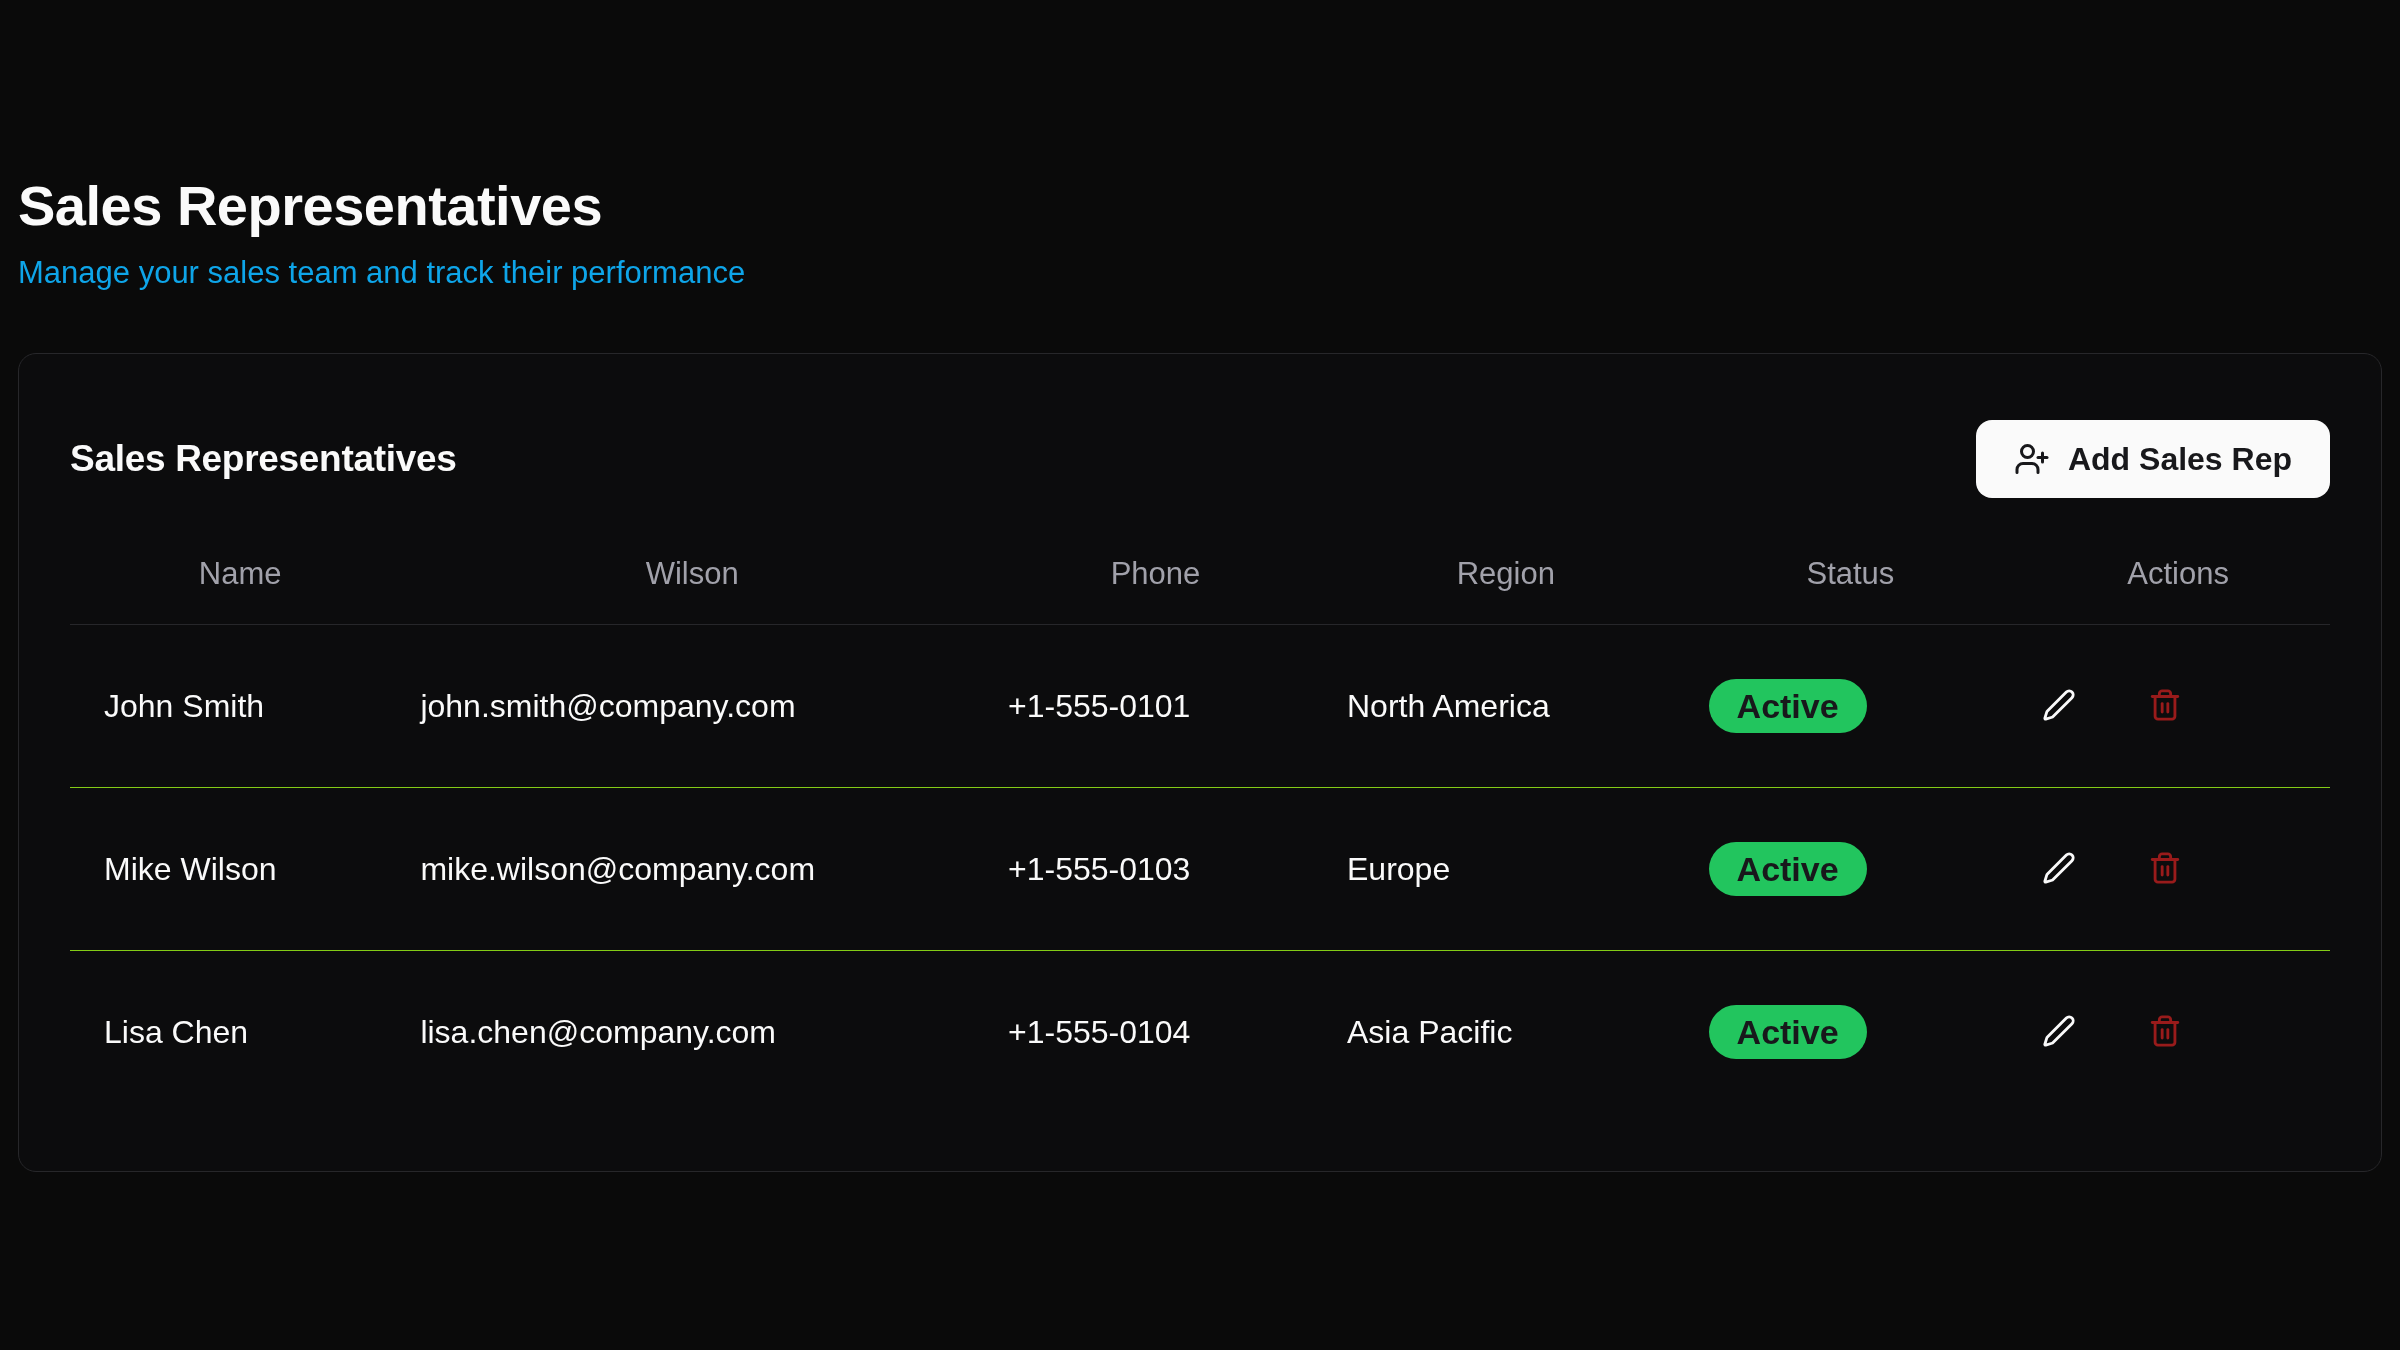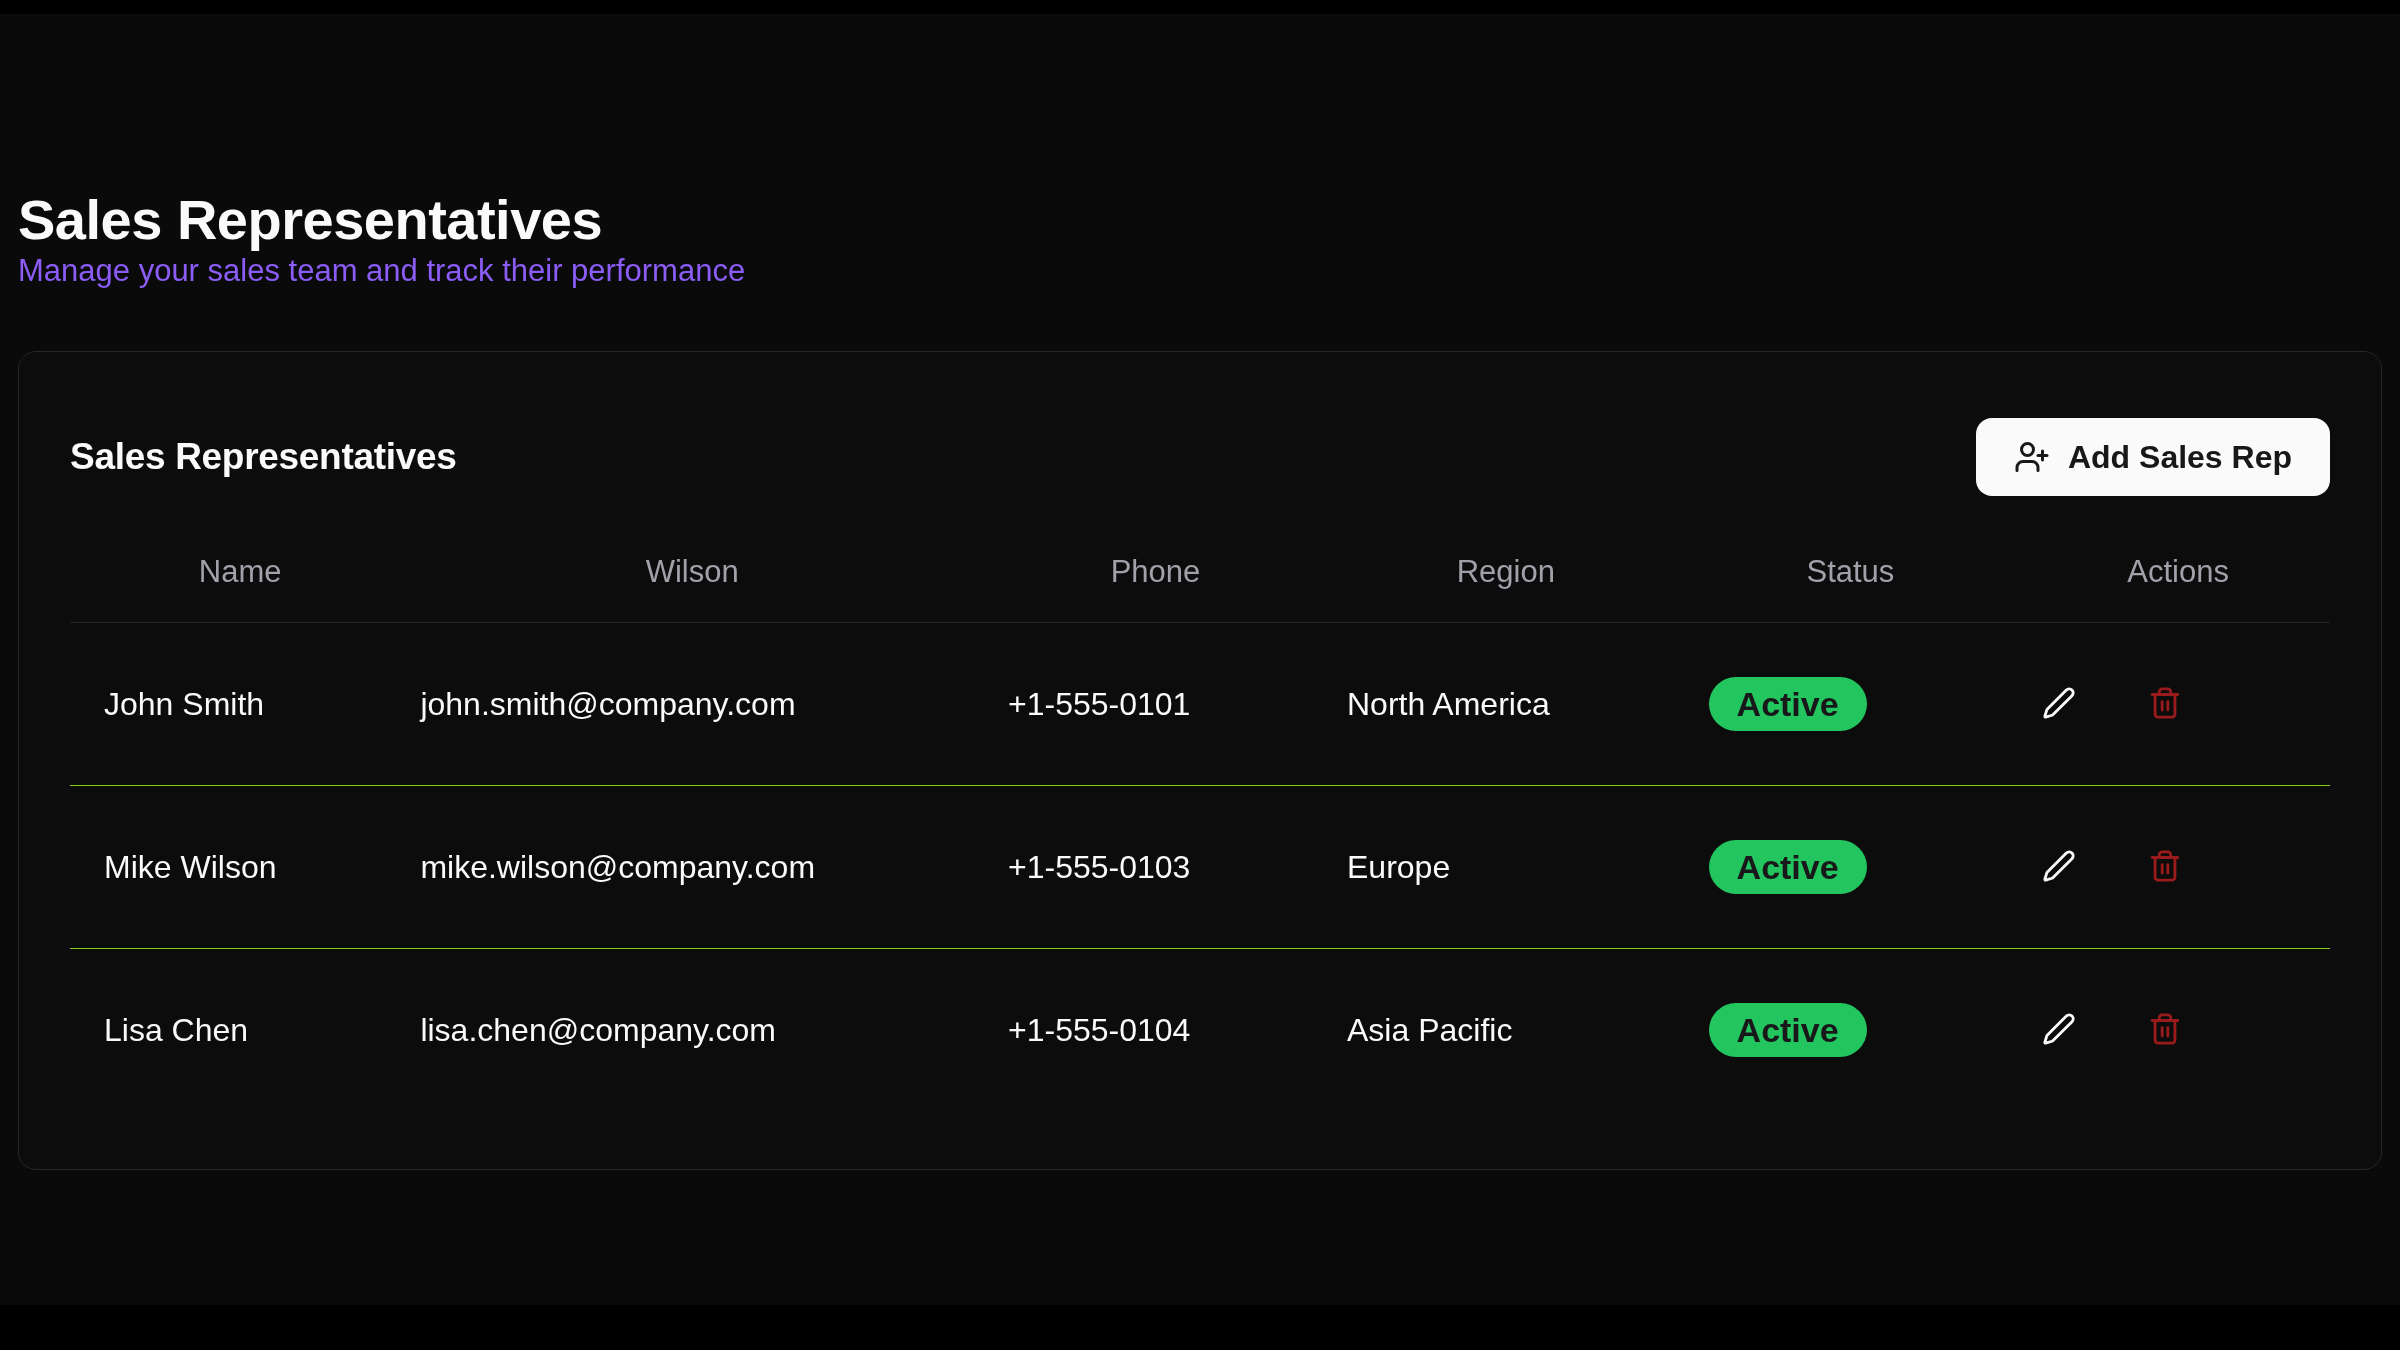--- a/index.html
+++ b/index.html
@@ -1,33 +1,33 @@
 <!DOCTYPE html>
 <html><head>
 <meta charset="utf-8">
 <style>
   * { margin: 0; padding: 0; box-sizing: border-box; }
   html, body { width: 2400px; height: 1350px; background: #000; }
   body { font-family: "Liberation Sans", "DejaVu Sans", sans-serif; overflow: hidden; }
 
-  .screen { width: 2400px; height: 1350px; display: flex; flex-direction: column; }
+  .screen { width: 2400px; height: 1350px; display: flex; flex-direction: row; }
   .chrome-bar-top { height: 14px; background: #000; flex: 0 0 auto; }
   .chrome-bar-bottom { height: 45px; background: #000; flex: 0 0 auto; }
   .main { flex: 1 1 auto; background: #0a0a0a; padding: 172px 18px 0; }
 
   .page-title {
     color: #fafafa;
     font-size: 56px;
     font-weight: 700;
     letter-spacing: -0.5px;
     line-height: 1.2;
   }
   .page-subtitle {
-    margin-top: 0;
-    color: #8b5cf6;
+    margin-top: 16px;
+    color: #0ea5e9;
     font-size: 31px;
     font-weight: 400;
   }
 
   .card {
     margin-top: 62px;
     background: #0c0c0d;
     border: 1px solid #27272a;
     border-radius: 18px;
     padding: 66px 51px 58px;

